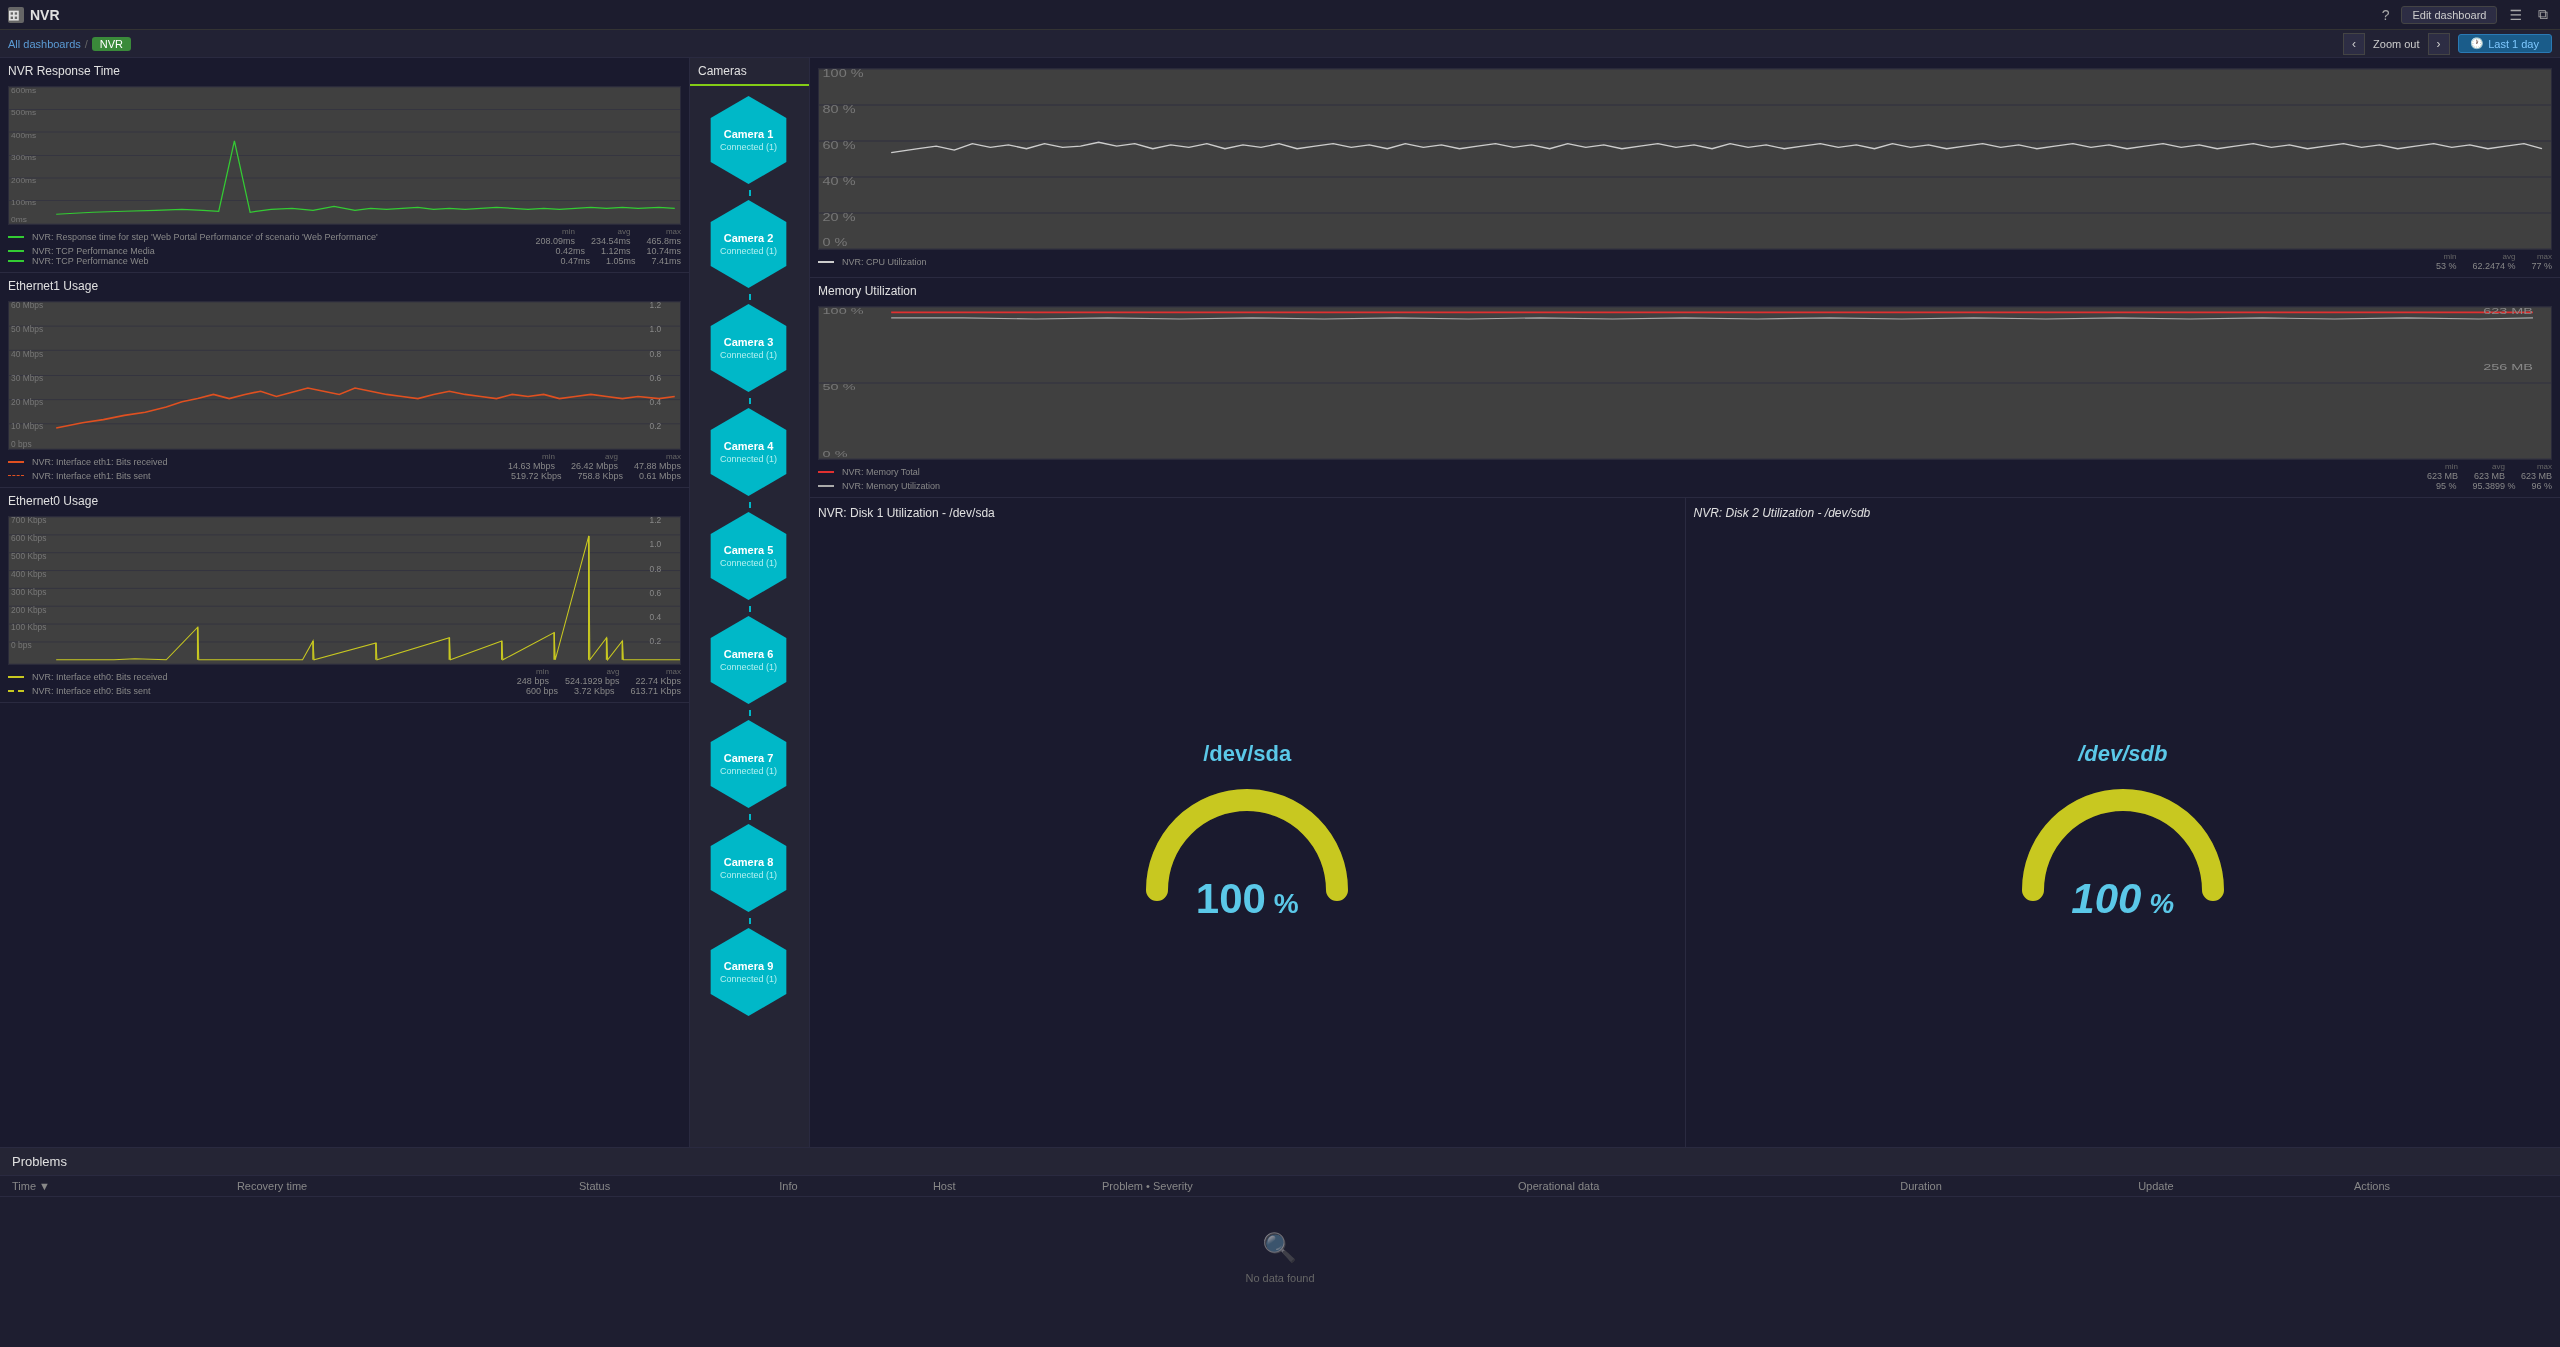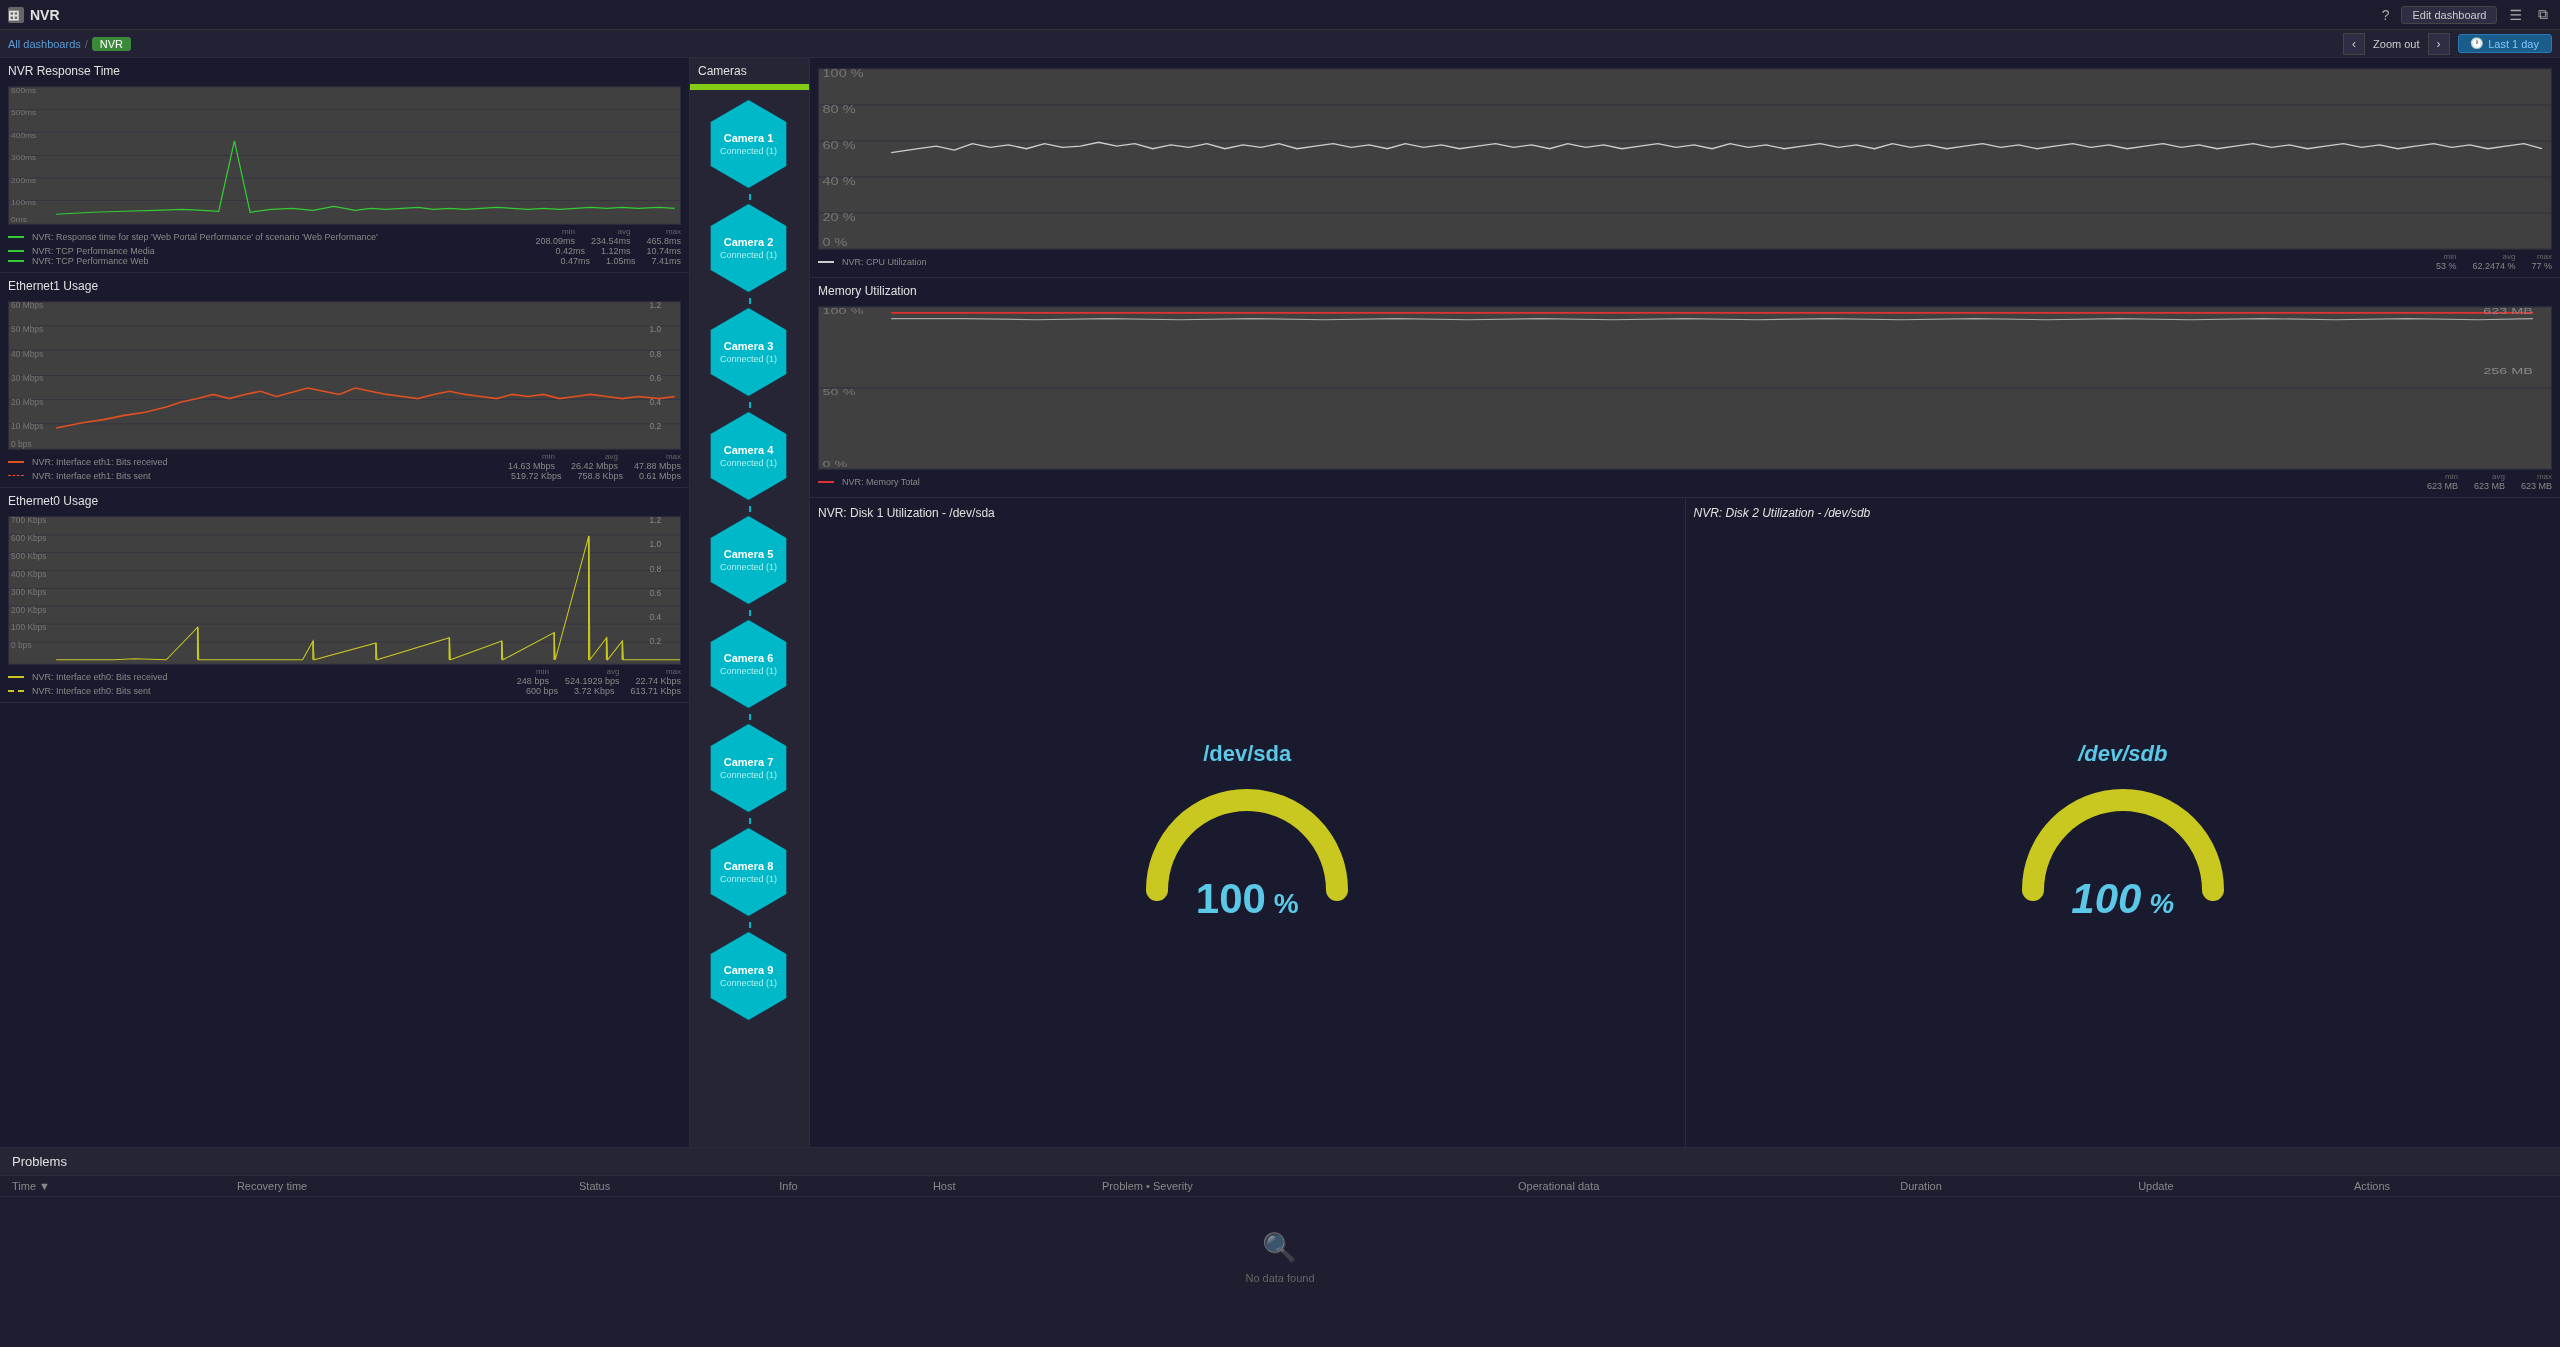--- a/index.html
+++ b/index.html
@@ -303,21 +303,21 @@
                 <span style="color:#888;font-size:9px;">3.72 Kbps</span>
                 <span style="color:#888;font-size:9px;">613.71 Kbps</span>
               </span>
             </div>
           </div>
         </div>
       </div>
     </div>
 
     <div class="center-section">
-      <div style="padding: 6px 8px; font-size:12px; color:#e0e0e0; font-weight:500; border-bottom:6px solid #84cc16;">Cameras</div>
+      <div style="padding: 6px 8px; font-size:12px; color:#e0e0e0; font-weight:500; border-bottom:2px solid #84cc16;">Cameras</div>
       <div style="display:flex;flex-direction:column;align-items:center;padding:8px 4px;gap:2px;overflow-y:auto;flex:1;">
 
         <div class="hex-wrap">
           <div class="hex">
             <span class="hex-name">Camera 1</span>
             <span class="hex-status">Connected (1)</span>
           </div>
         </div>
         <div style="width:2px;height:6px;background:#00b8c8;margin:0 auto;"></div>
         <div class="hex-wrap">
@@ -456,20 +456,29 @@
         </div>
         <div class="stats-bar">
           <div style="flex:1;">
             <div class="stat-line">
               <span style="background:#e03030;width:16px;height:2px;display:inline-block;margin-right:4px;"></span>
               <span style="color:#888;font-size:9px;">NVR: Memory Total</span>
               <span style="margin-left:auto;display:flex;gap:16px;">
                 <span style="color:#888;font-size:9px;text-align:right;"><span style="color:#666;font-size:8px;display:block;">min</span>623 MB</span>
                 <span style="color:#888;font-size:9px;text-align:right;"><span style="color:#666;font-size:8px;display:block;">avg</span>623 MB</span>
                 <span style="color:#888;font-size:9px;text-align:right;"><span style="color:#666;font-size:8px;display:block;">max</span>623 MB</span>
+              </span>
+            </div>
+            <div class="stat-line">
+              <span style="background:#aaaaaa;width:16px;height:2px;display:inline-block;margin-right:4px;"></span>
+              <span style="color:#888;font-size:9px;">NVR: Memory Utilization</span>
+              <span style="margin-left:auto;display:flex;gap:16px;">
+                <span style="color:#888;font-size:9px;">95 %</span>
+                <span style="color:#888;font-size:9px;">95.3899 %</span>
+                <span style="color:#888;font-size:9px;">96 %</span>
               </span>
             </div>
           </div>
         </div>
       </div>
 
       <div class="disk-section">
 
         <div class="disk-half">
           <div class="panel-title">NVR: Disk 1 Utilization - /dev/sda</div>

